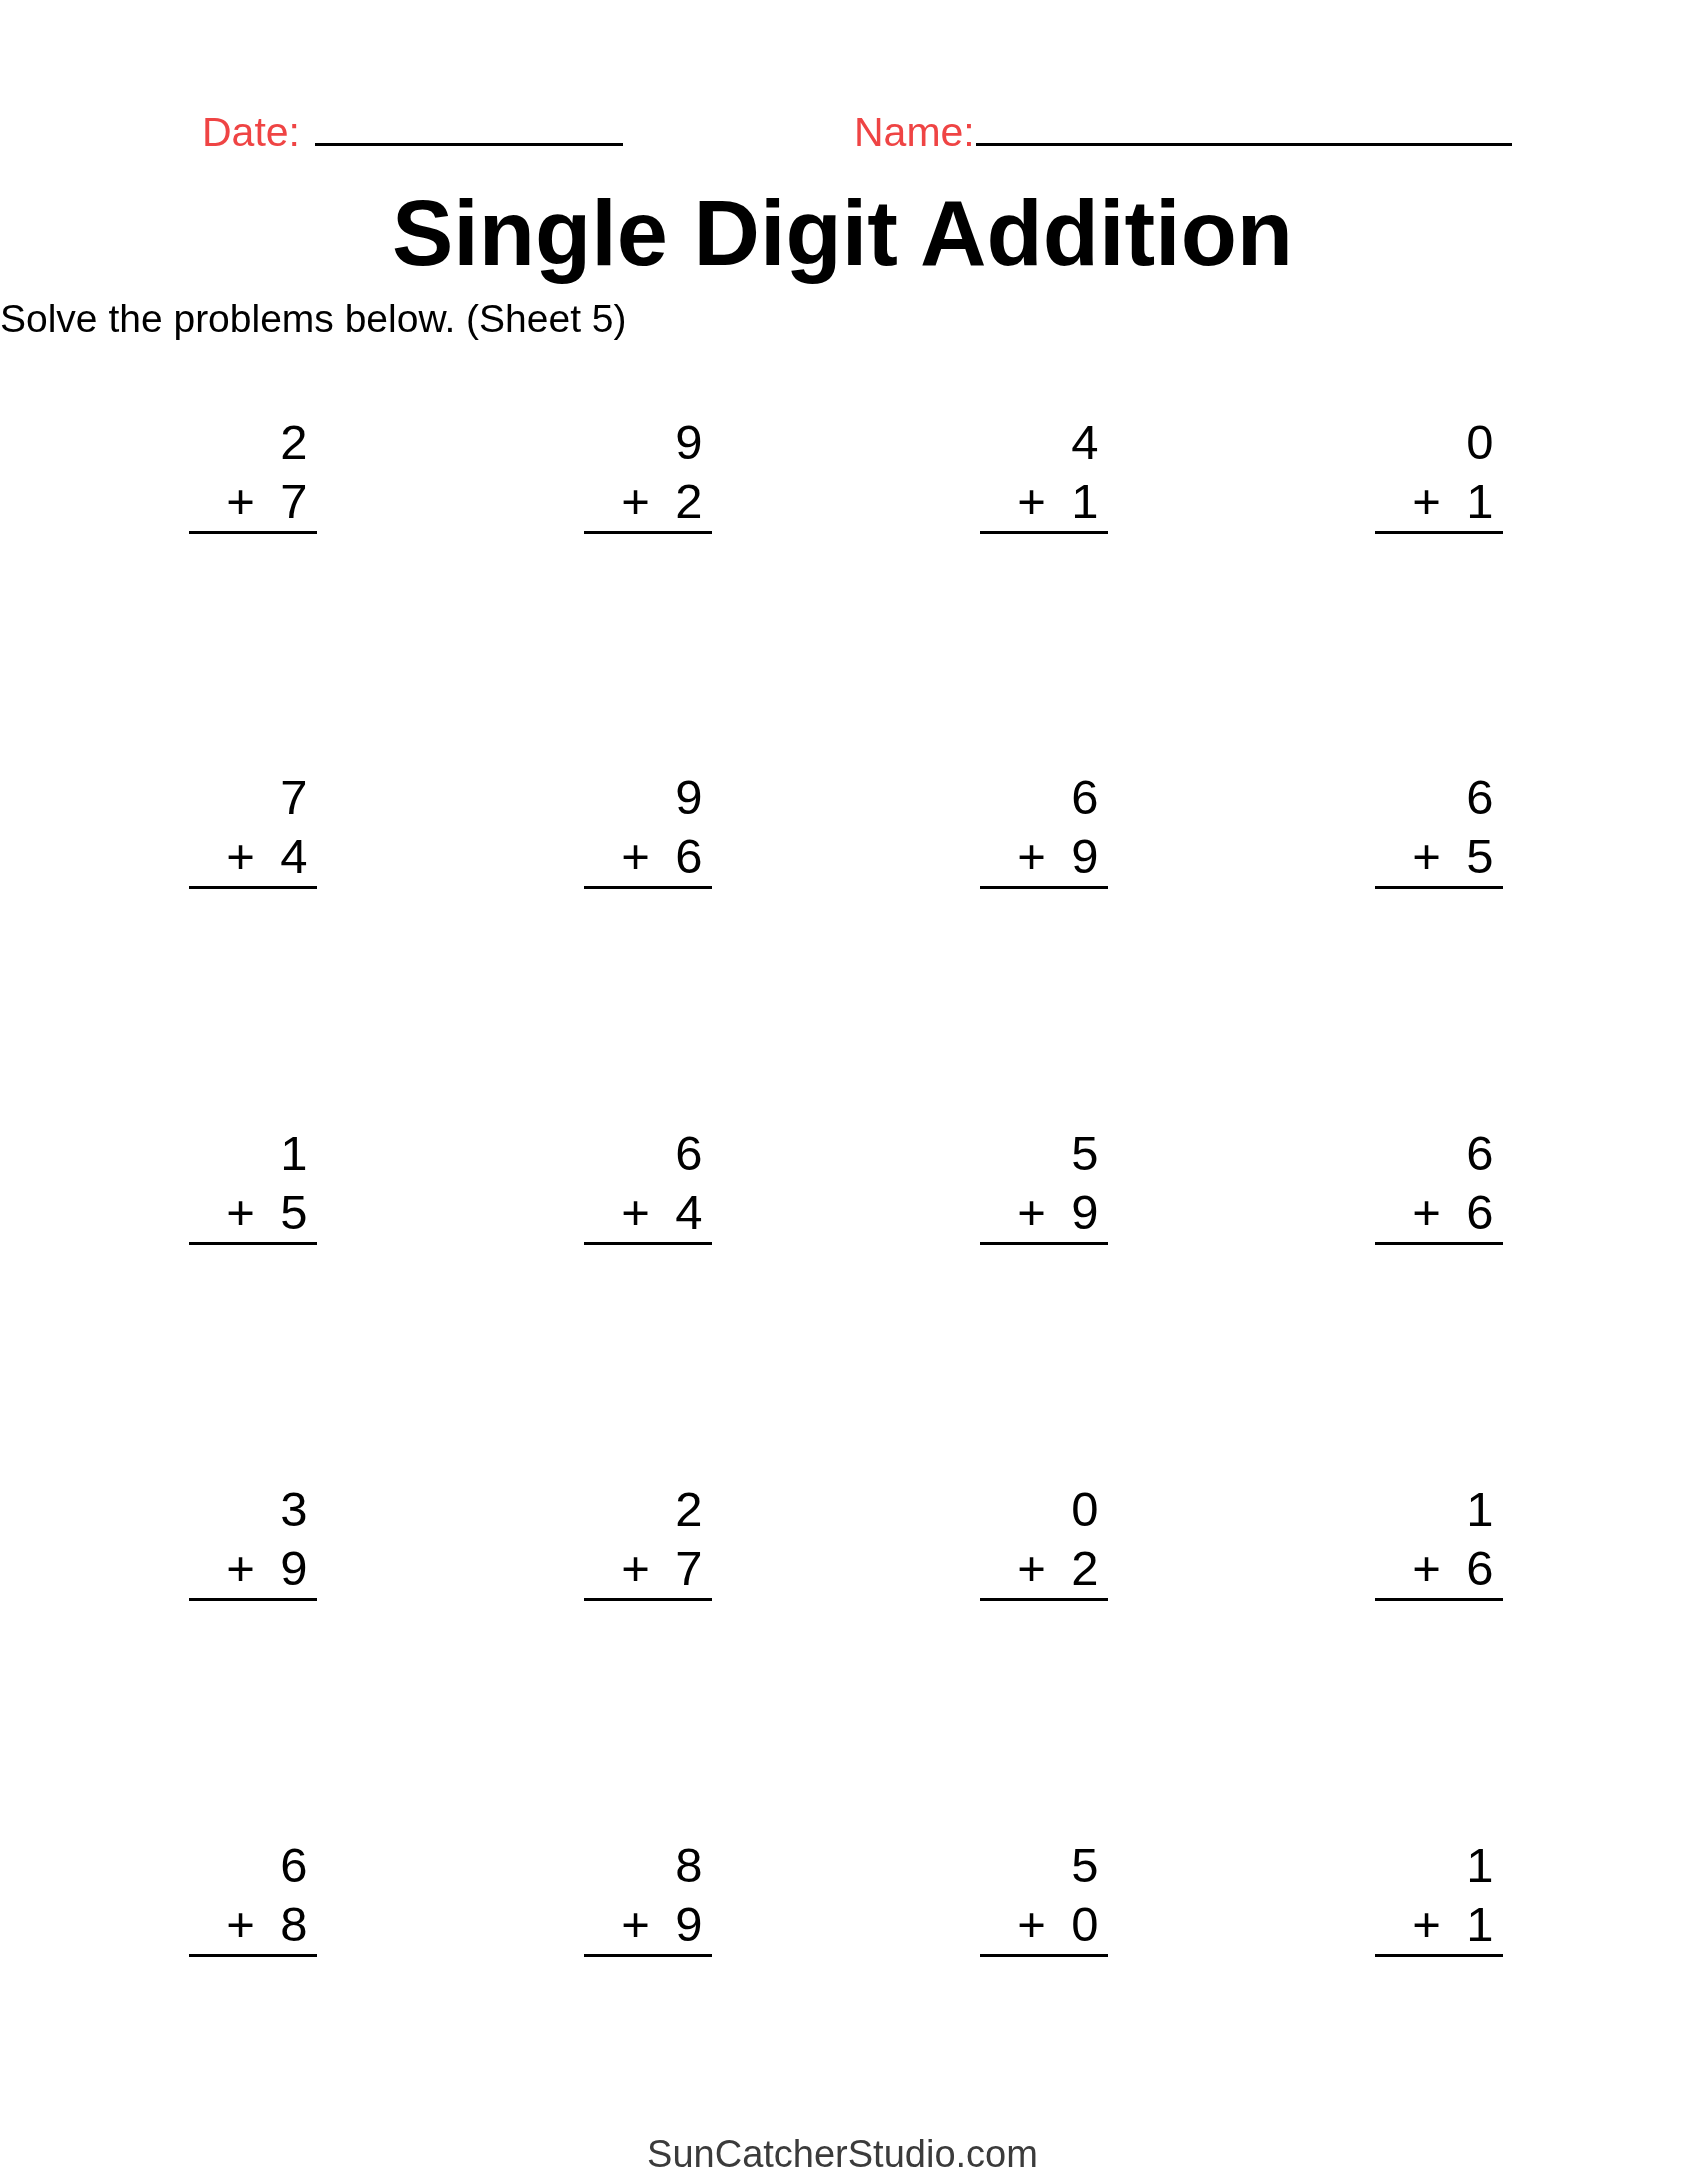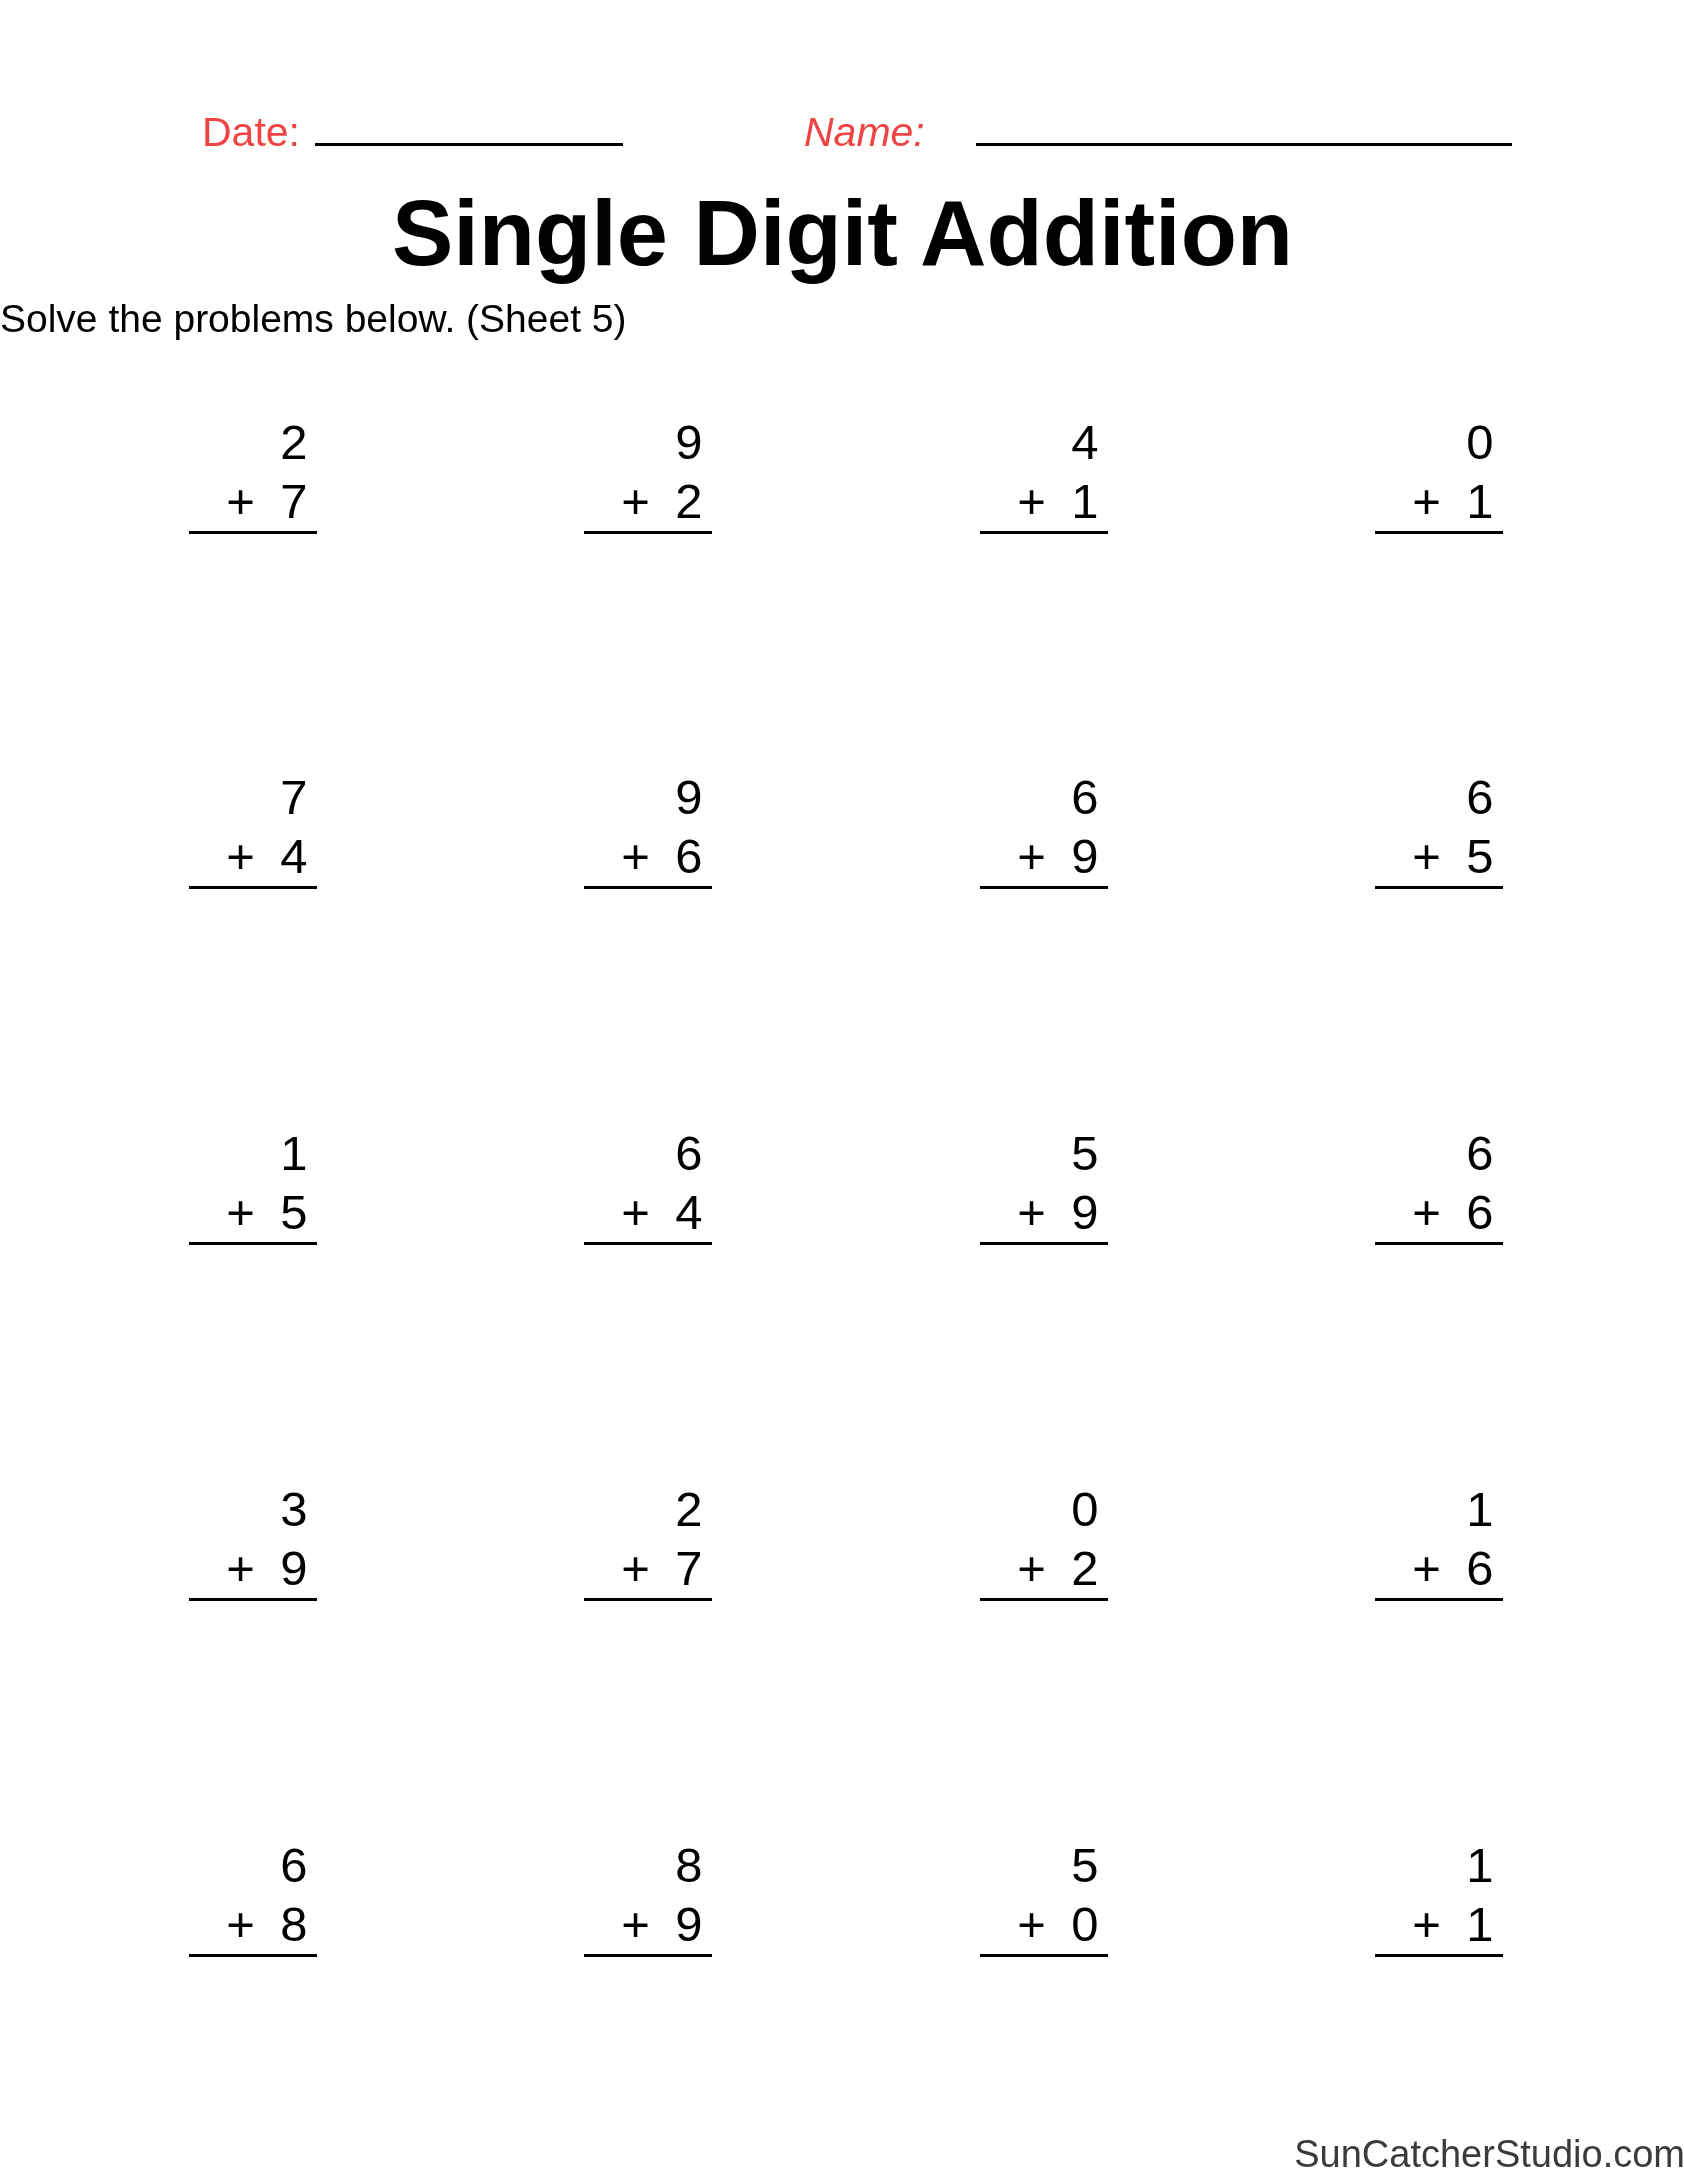--- a/index.html
+++ b/index.html
@@ -7,21 +7,21 @@
     width: 1685px;
     height: 2181px;
     background: #ffffff;
     position: relative;
     font-family: "Liberation Sans", sans-serif;
     color: #000;
     overflow: hidden;
   }
   .label { position: absolute; font-size: 41px; line-height: 1; color: #ef4444; }
   .date-label { left: 202px; top: 112px; }
-  .name-label { left: 804px; top: 112px; font-style: italic; }
+  .name-label { left: 854px; top: 112px; }
   .blank-line { position: absolute; height: 3.4px; background: #000; }
   .date-line { left: 315px; top: 143px; width: 308px; }
   .name-line { left: 976px; top: 143px; width: 536px; }
 
   .title {
     position: absolute; left: 0; top: 187px; width: 100%;
     text-align: center; font-size: 92px; font-weight: bold; line-height: 1;
   }
   .subtitle {
     position: absolute; left: 0; top: 299px; width: 100%;
@@ -40,21 +40,21 @@
   .p-bot { display: flex; justify-content: flex-end; gap: 25.6px; padding-right: 9.4px; }
   .p-line { height: 3.4px; background: #000; }
 
   
   .c1 { left: 189px; }  .c2 { left: 584px; }  .c3 { left: 980px; }  .c4 { left: 1375px; }
   
   .r1 { top: 413px; }  .r2 { top: 768px; }  .r3 { top: 1124px; }  .r4 { top: 1480px; }  .r5 { top: 1836px; }
 
   .footer {
     position: absolute; left: 0; top: 2135px; width: 100%;
-    text-align: right; font-size: 38px; line-height: 1; color: #3b3b3b;
+    text-align: center; font-size: 38px; line-height: 1; color: #3b3b3b;
   }
 </style>
 </head>
 <body>
 
 <div>
 
   <span class="label date-label">Date:</span>
   <div class="blank-line date-line"></div>
 

